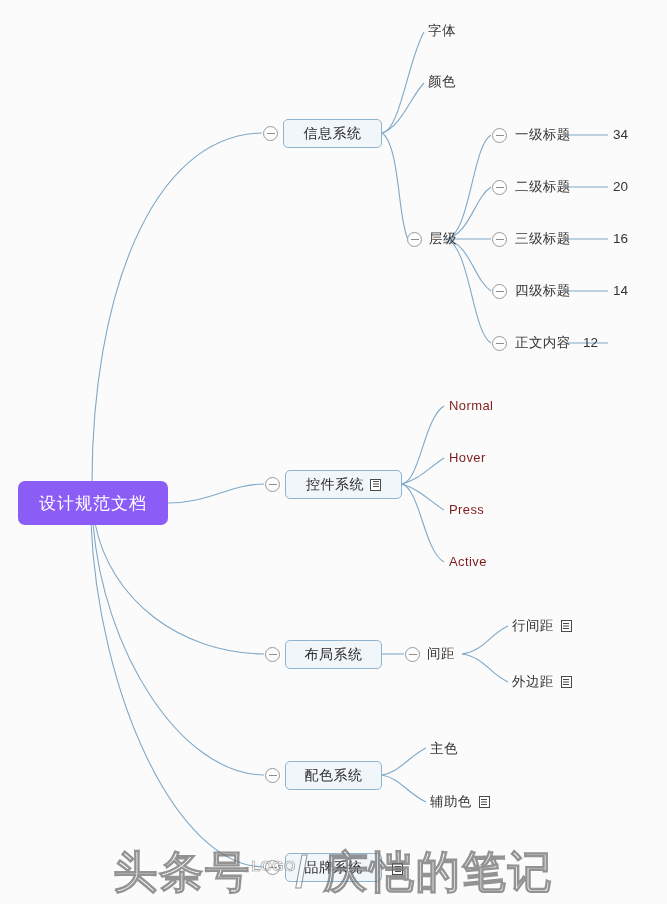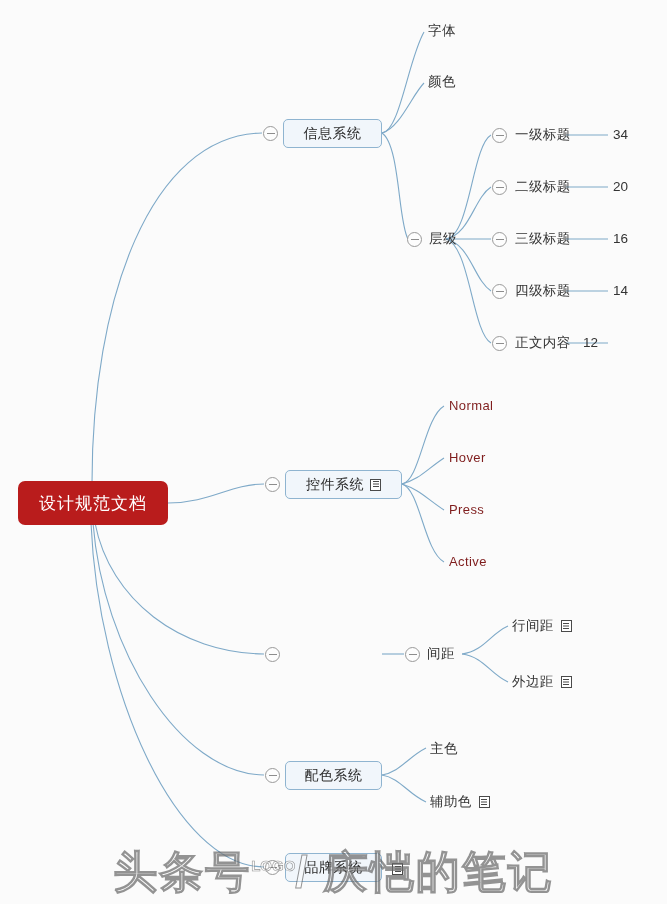--- a/index.html
+++ b/index.html
@@ -25,21 +25,21 @@
     position: absolute;
     left: 0; top: 0;
     width: 667px;
     height: 904px;
     pointer-events: none;
   }
 
   
   .root-node {
     position: absolute;
-    background: #b91c1c;
+    background: #8b5cf6;
     color: #ffffff;
     border-radius: 7px;
     display: flex;
     align-items: center;
     justify-content: center;
     font-size: 17px;
     letter-spacing: 1px;
     box-sizing: border-box;
   }
 
@@ -254,20 +254,23 @@
     <span>Hover</span>
   </div>
   <div class="text-node en" style="left:449px; top:502px;">
     <span>Press</span>
   </div>
   <div class="text-node en" style="left:449px; top:554px;">
     <span>Active</span>
   </div>
 
   <div class="toggle" style="left:265px; top:647px;"></div>
+  <div class="box-node" style="left:285px; top:640px; width:97px; height:29px;">
+    <span>布局系统</span>
+  </div>
 
   <div class="toggle" style="left:405px; top:647px;"></div>
   <div class="text-node cn" style="left:427px; top:645px;">
     <span>间距</span>
   </div>
 
   <div class="text-node cn" style="left:512px; top:617px;">
     <span>行间距</span>
     <span class="note-icon"></span>
   </div>

